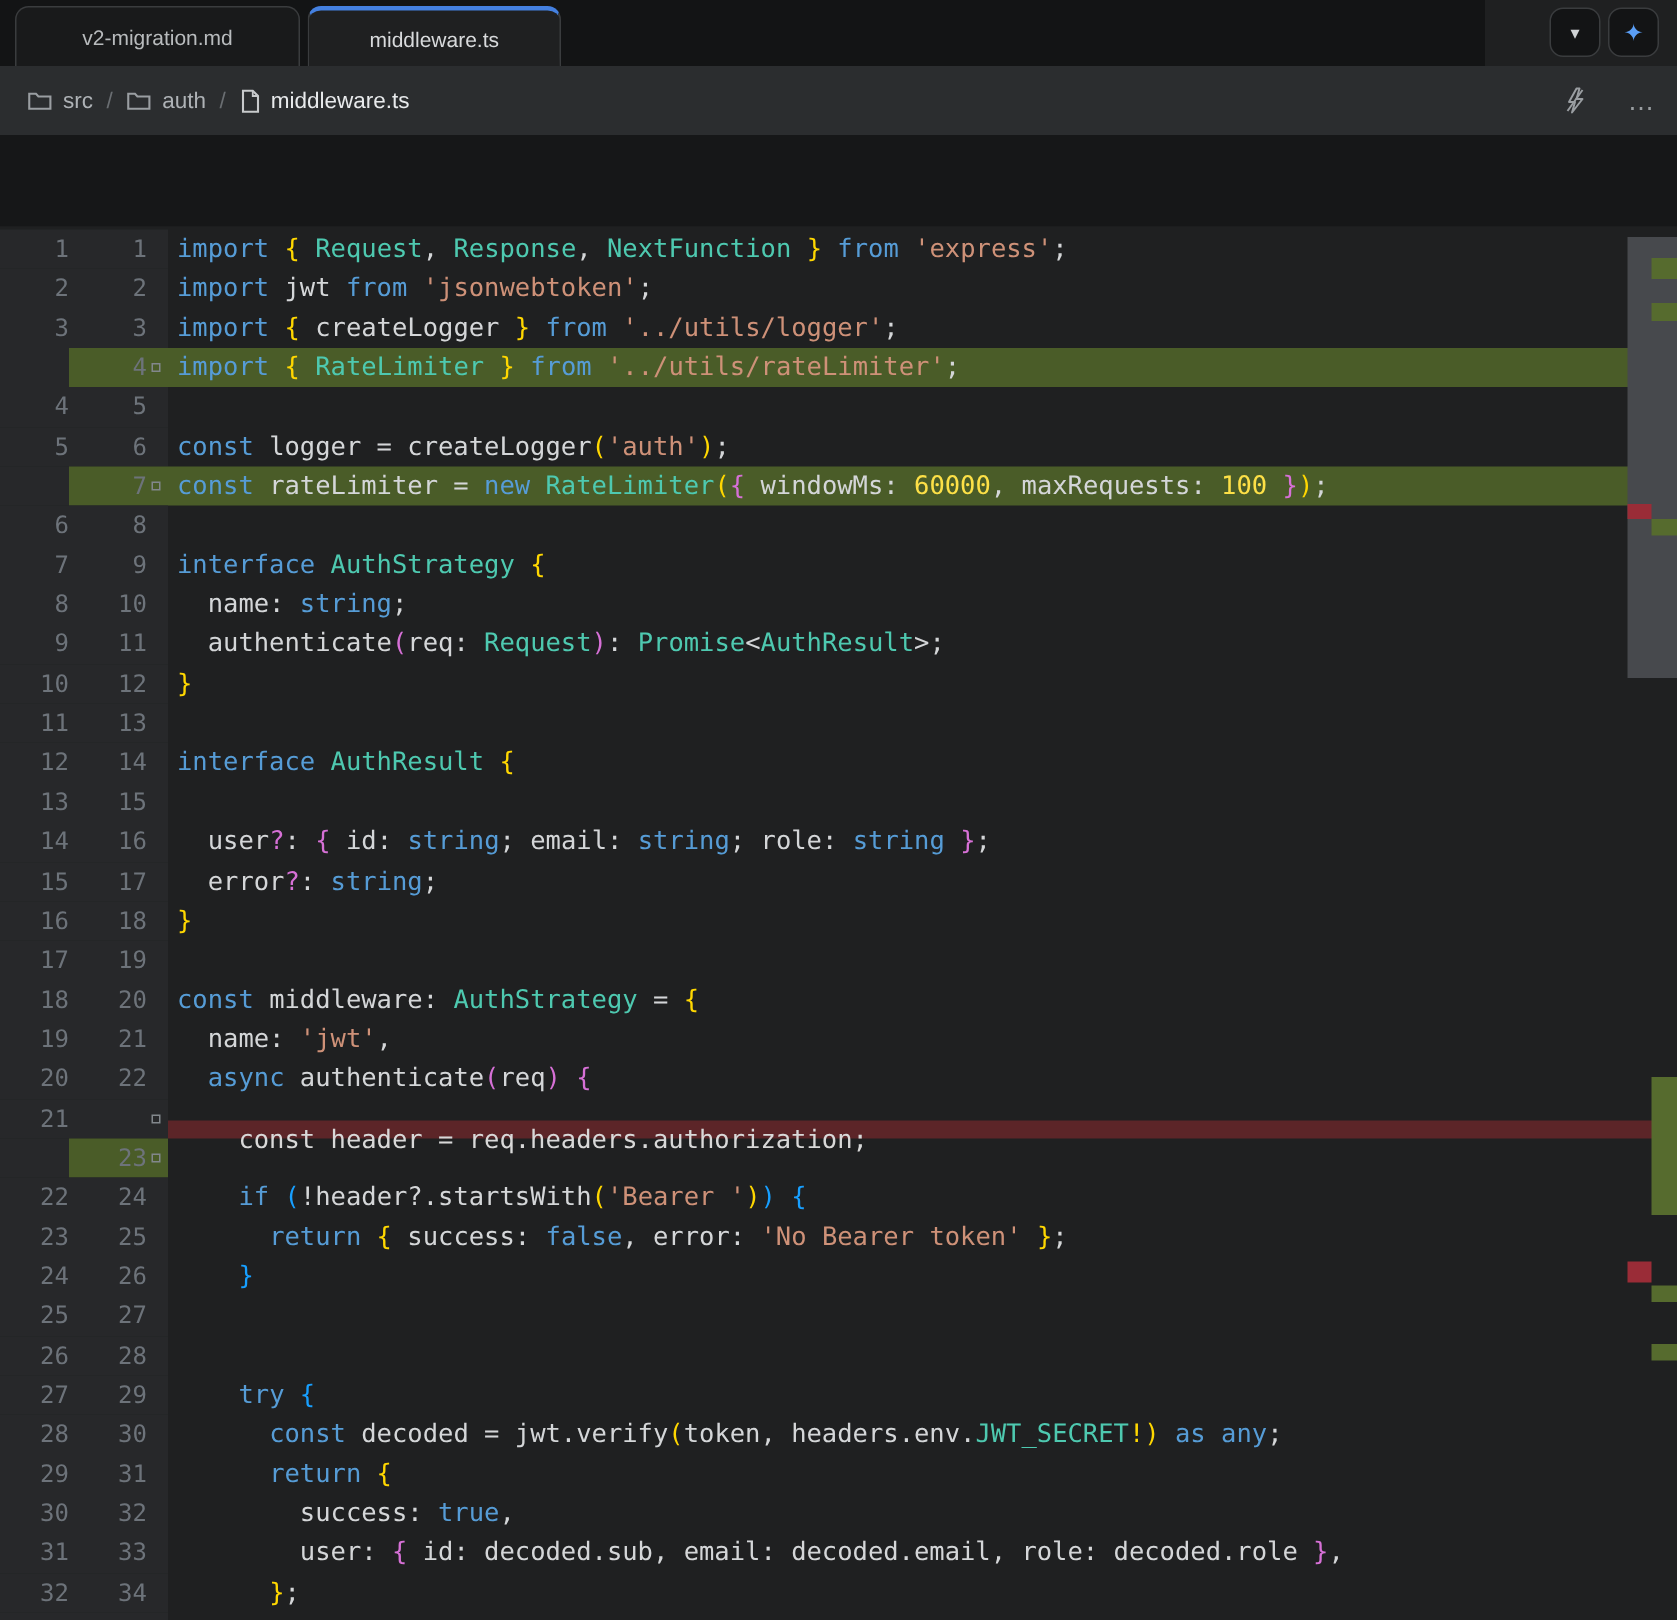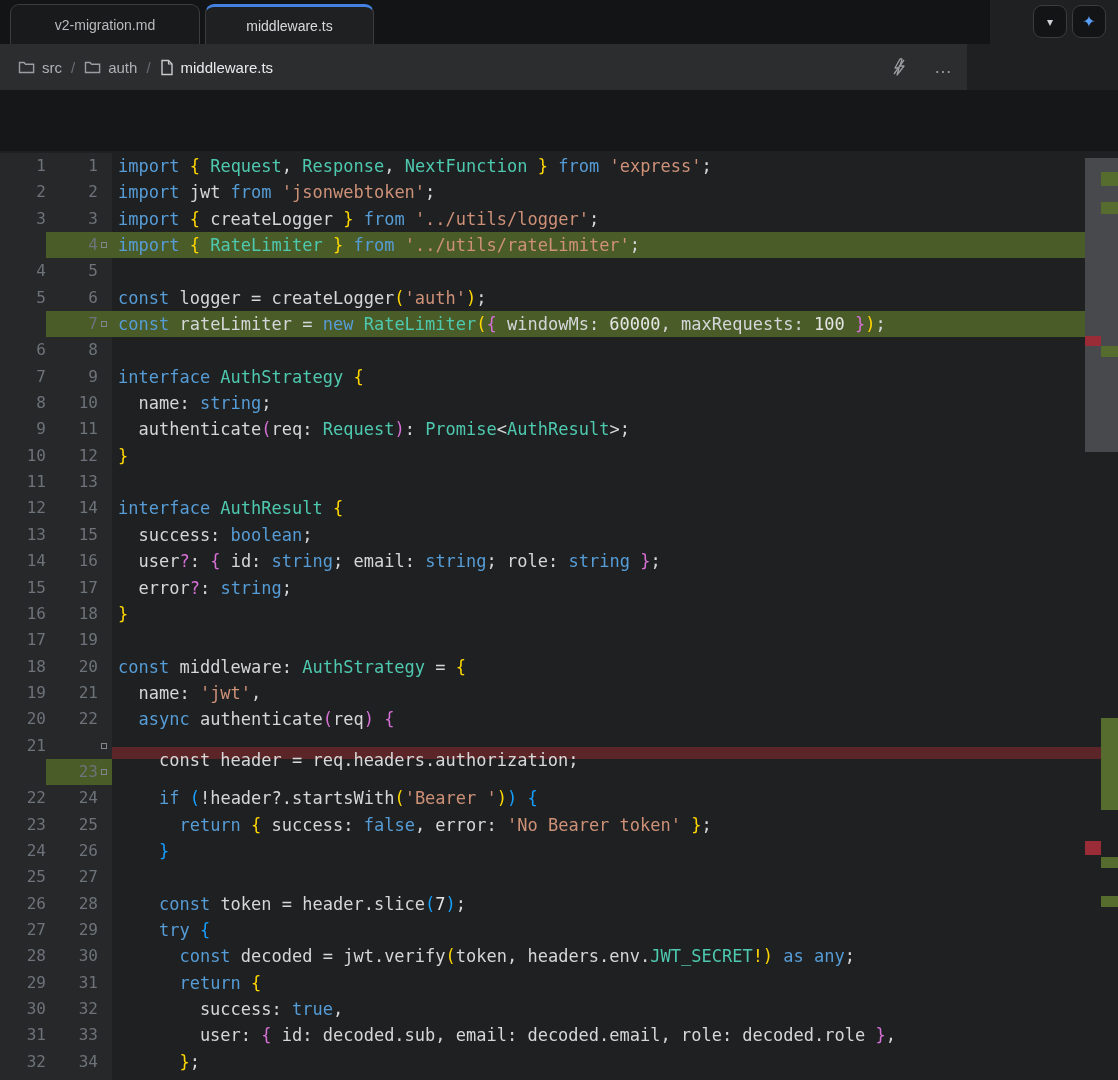--- a/index.html
+++ b/index.html
@@ -15,21 +15,21 @@
   .tab.active { background:#1f2021; color:#d8dadc; border-top:3px solid #4480e0; }
   .tab1 { left:10px; width:190px; }
   .tab2 { left:205px; width:169px; }
   .tabbtn { position:absolute; top:5px; width:34px; height:33px; border:1px solid #3a3c3e;
     border-radius:9px; display:flex; align-items:center; justify-content:center;
     background:#131415; cursor:pointer; }
   .tabbtn.dd { left:1033px; color:#d0d3d5; font-size:12px; }
   .tabbtn.spark { left:1072px; color:#5a9ef5; font-size:16px; }
 
   
-  .crumbbar { position:absolute; left:0; top:44px; width:967px; height:46px; background:#2b2d2f;
+  .crumbbar { position:absolute; left:0; top:44px; width:1118px; height:46px; background:#2b2d2f;
     display:flex; align-items:center; font-size:15px; color:#aeb2b6; }
   .crumb { display:flex; align-items:center; gap:7px; cursor:pointer; }
   .crumb svg { display:block; }
   .crumb-sep { color:#6a6e72; margin:0 9px; }
   .crumb-file { color:#e8eaec; }
   .crumb-right { position:absolute; right:14px; top:0; height:46px; display:flex; align-items:center; gap:26px; }
   .icon-btn { color:#9a9ea2; cursor:pointer; display:flex; align-items:center; }
   .dots { font-size:18px; letter-spacing:1px; color:#9a9ea2; }
 
   
@@ -55,21 +55,21 @@
     font-family:"DejaVu Sans Mono", monospace; font-size:17px; }
   .ln { color:#6d737a; font-size:16px; flex:none; }
   .ln.o { width:46px; text-align:right; background:#27282a; }
   .ln.n { width:52px; text-align:right; background:#27282a; }
   .mk { width:14px; flex:none; background:#27282a; position:relative; }
   .sq { position:absolute; left:3px; top:10px; width:6px; height:6px; border:1px solid #82878c; }
   .code { flex:1; white-space:pre; padding-left:6px; color:#d4d6d8; }
   .row.add .ln.n, .row.add .mk, .row.add .code { background:#4a5c28; }
   .row.del .code { background:#5c2528;margin-top:14px; }
   
-  .kw{color:#569cd6} .ty{color:#4ec9b0} .str{color:#ce9178} .num{color:#e5e5e5}
+  .kw{color:#569cd6} .ty{color:#4ec9b0} .str{color:#ce9178} .num{color:#fde047}
   .pl{color:#d4d6d8} .b1{color:#ffd700} .b2{color:#d670d6} .b3{color:#179fff}
   .dt{color:#d8d8d8}
   .hl{background:#637430}
 
   
   .ruler { position:absolute; right:0; top:151px; width:33px; height:929px; }
   .thumb { position:absolute; left:0; width:33px; background:#47494d; }
   .mark { position:absolute; }
   .mark.add { left:16px; width:17px; background:#566b2e; }
   .mark.del { left:0; width:16px; background:#9a2c37; }
@@ -245,21 +245,20 @@
         <div class="row ctx">
           <span class="ln o">12</span>
           <span class="ln n">14</span>
           <span class="mk"></span>
           <span class="code"><span class="kw">interface </span><span class="ty">AuthResult</span><span class="pl"> </span><span class="b1">{</span></span>
         </div>
         <div class="row ctx">
           <span class="ln o">13</span>
           <span class="ln n">15</span>
           <span class="mk"></span>
-          <span class="code"><span class="pl">  success: </span><span class="kw">boolean</span><span class="pl">;</span></span>
         </div>
         <div class="row ctx">
           <span class="ln o">14</span>
           <span class="ln n">16</span>
           <span class="mk"></span>
           <span class="code"><span class="pl">  user</span><span class="b2">?</span><span class="pl">: </span><span class="b2">{</span><span class="pl"> id: </span><span class="kw">string</span><span class="pl">; email: </span><span class="kw">string</span><span class="pl">; role: </span><span class="kw">string</span><span class="pl"> </span><span class="b2">}</span><span class="pl">;</span></span>
         </div>
         <div class="row ctx">
           <span class="ln o">15</span>
           <span class="ln n">17</span>
@@ -332,21 +331,20 @@
         <div class="row ctx">
           <span class="ln o">25</span>
           <span class="ln n">27</span>
           <span class="mk"></span>
           <span class="code"></span>
         </div>
         <div class="row ctx">
           <span class="ln o">26</span>
           <span class="ln n">28</span>
           <span class="mk"></span>
-          <span class="code"><span class="pl">    </span><span class="kw">const </span><span class="pl">token = header.slice</span><span class="b3">(</span><span class="num">7</span><span class="b3">)</span><span class="pl">;</span></span>
         </div>
         <div class="row ctx">
           <span class="ln o">27</span>
           <span class="ln n">29</span>
           <span class="mk"></span>
           <span class="code"><span class="pl">    </span><span class="kw">try </span><span class="b3">{</span></span>
         </div>
         <div class="row ctx">
           <span class="ln o">28</span>
           <span class="ln n">30</span>

